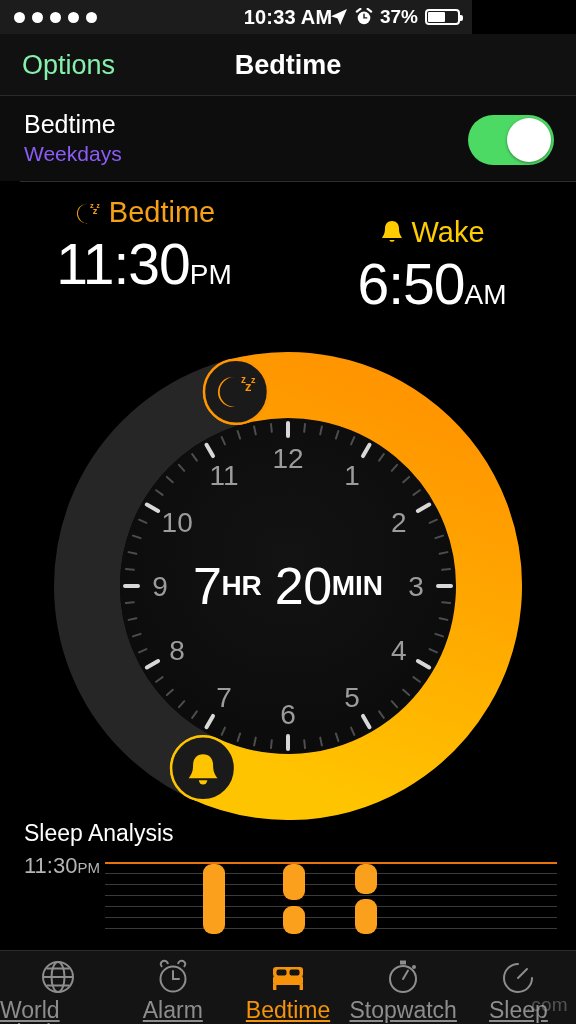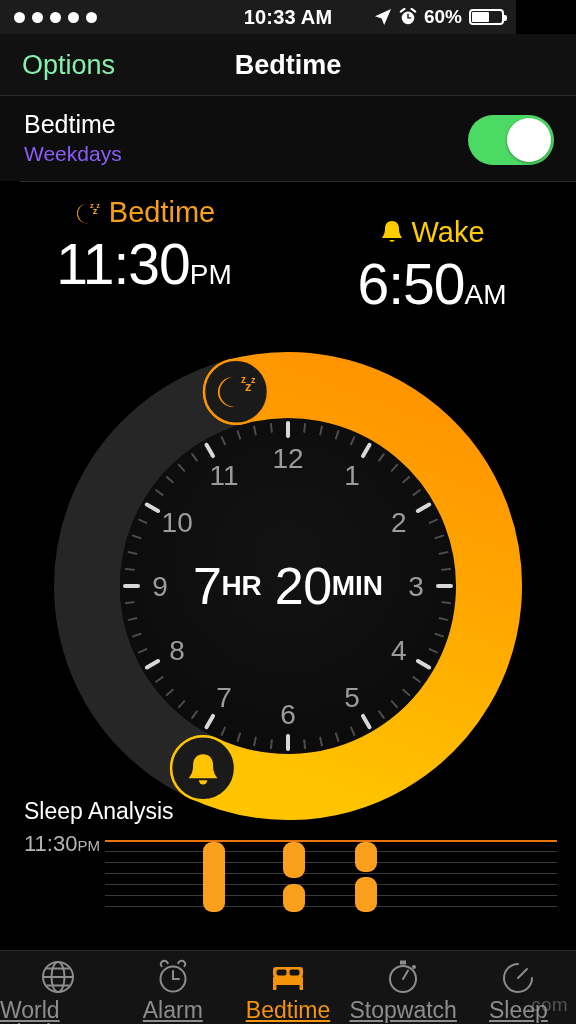--- a/index.html
+++ b/index.html
@@ -6,21 +6,21 @@
   * { margin:0; padding:0; box-sizing:border-box; }
   html,body { background:#000; }
   body {
     width:576px; height:1024px; position:relative; overflow:hidden;
     font-family:"Liberation Sans", sans-serif;
     color:#fff; -webkit-font-smoothing:antialiased;
   }
 
   
   .statusbar {
-    position:absolute; top:0; left:0; width:516px; height:34px;
+    position:absolute; top:0; left:0; width:472px; height:34px;
     background:#1c1c1c; display:flex; align-items:center;
   }
   .sb-left { position:absolute; left:14px; display:flex; gap:7px; align-items:center; }
   .dot { width:11px; height:11px; border-radius:50%; background:#fff; display:block; }
   .sb-center {
     position:absolute; left:0; width:576px; text-align:center;
     font-size:20px; font-weight:bold; letter-spacing:.2px; color:#fff;
   }
   .sb-right {
     position:absolute; right:12px; display:flex; align-items:center; gap:7px;
@@ -90,21 +90,21 @@
   .center-txt {
     position:absolute; left:0; top:0; width:490px; height:490px;
     display:flex; align-items:center; justify-content:center;
     font-size:52px; font-weight:300; color:#fff; letter-spacing:-.5px;
     white-space:nowrap; pointer-events:none;
   }
   .center-txt .unit { font-size:28px; font-weight:700; letter-spacing:0; }
   .center-txt .gap { display:inline-block; width:13px; }
 
   
-  .analysis { position:absolute; left:0; top:798px; width:462px; height:114px; }
+  .analysis { position:absolute; left:0; top:820px; width:462px; height:114px; }
   .an-title { position:absolute; left:24px; top:0px; font-size:23px; color:#fff; }
   .an-time  { position:absolute; left:24px; top:33px; font-size:22px; color:#b4b4b4; white-space:nowrap; }
   .an-time .sm { font-size:15px; }
   .an-chart { position:absolute; left:105px; top:42px; width:452px; height:72px; }
   .an-topline { position:absolute; left:0; top:0; width:452px; height:2px; background:#E8740C; }
   .grid-line { position:absolute; left:0; width:452px; height:1px; background:#3a3a3a; }
   .bar { position:absolute; background:#FBA01D; border-radius:9px; }
 
   
   .tabbar {
@@ -138,21 +138,21 @@
   <div class="sb-center">10:33 AM</div>
   <div class="sb-right">
     <svg class="sb-icon" width="18" height="18" viewBox="0 0 18 18">
       <path d="M17 1 L1 8.2 L7.6 10.4 L10.2 17 Z" fill="#fff"></path>
     </svg>
     <svg width="18" height="18" viewBox="0 0 20 20">
       <circle cx="10" cy="11" r="7" fill="#fff"></circle>
       <path d="M2 4 L6 1 M18 4 L14 1" stroke="#fff" stroke-width="2.4" fill="none" stroke-linecap="round"></path>
       <path d="M10 7 V11 H13" stroke="#1c1c1c" stroke-width="1.6" fill="none" stroke-linecap="round"></path>
     </svg>
-    <span class="sb-pct">60%</span>
+    <span class="sb-pct">37%</span>
     <span class="batt">
         <span class="batt-fill" id="batt-fill" style="width: 17.4px;"></span>
       </span>
   </div>
 </div>
 
 <div class="navbar">
   <div class="nav-options">Options</div>
   <div class="nav-title">Bedtime</div>
 </div>

